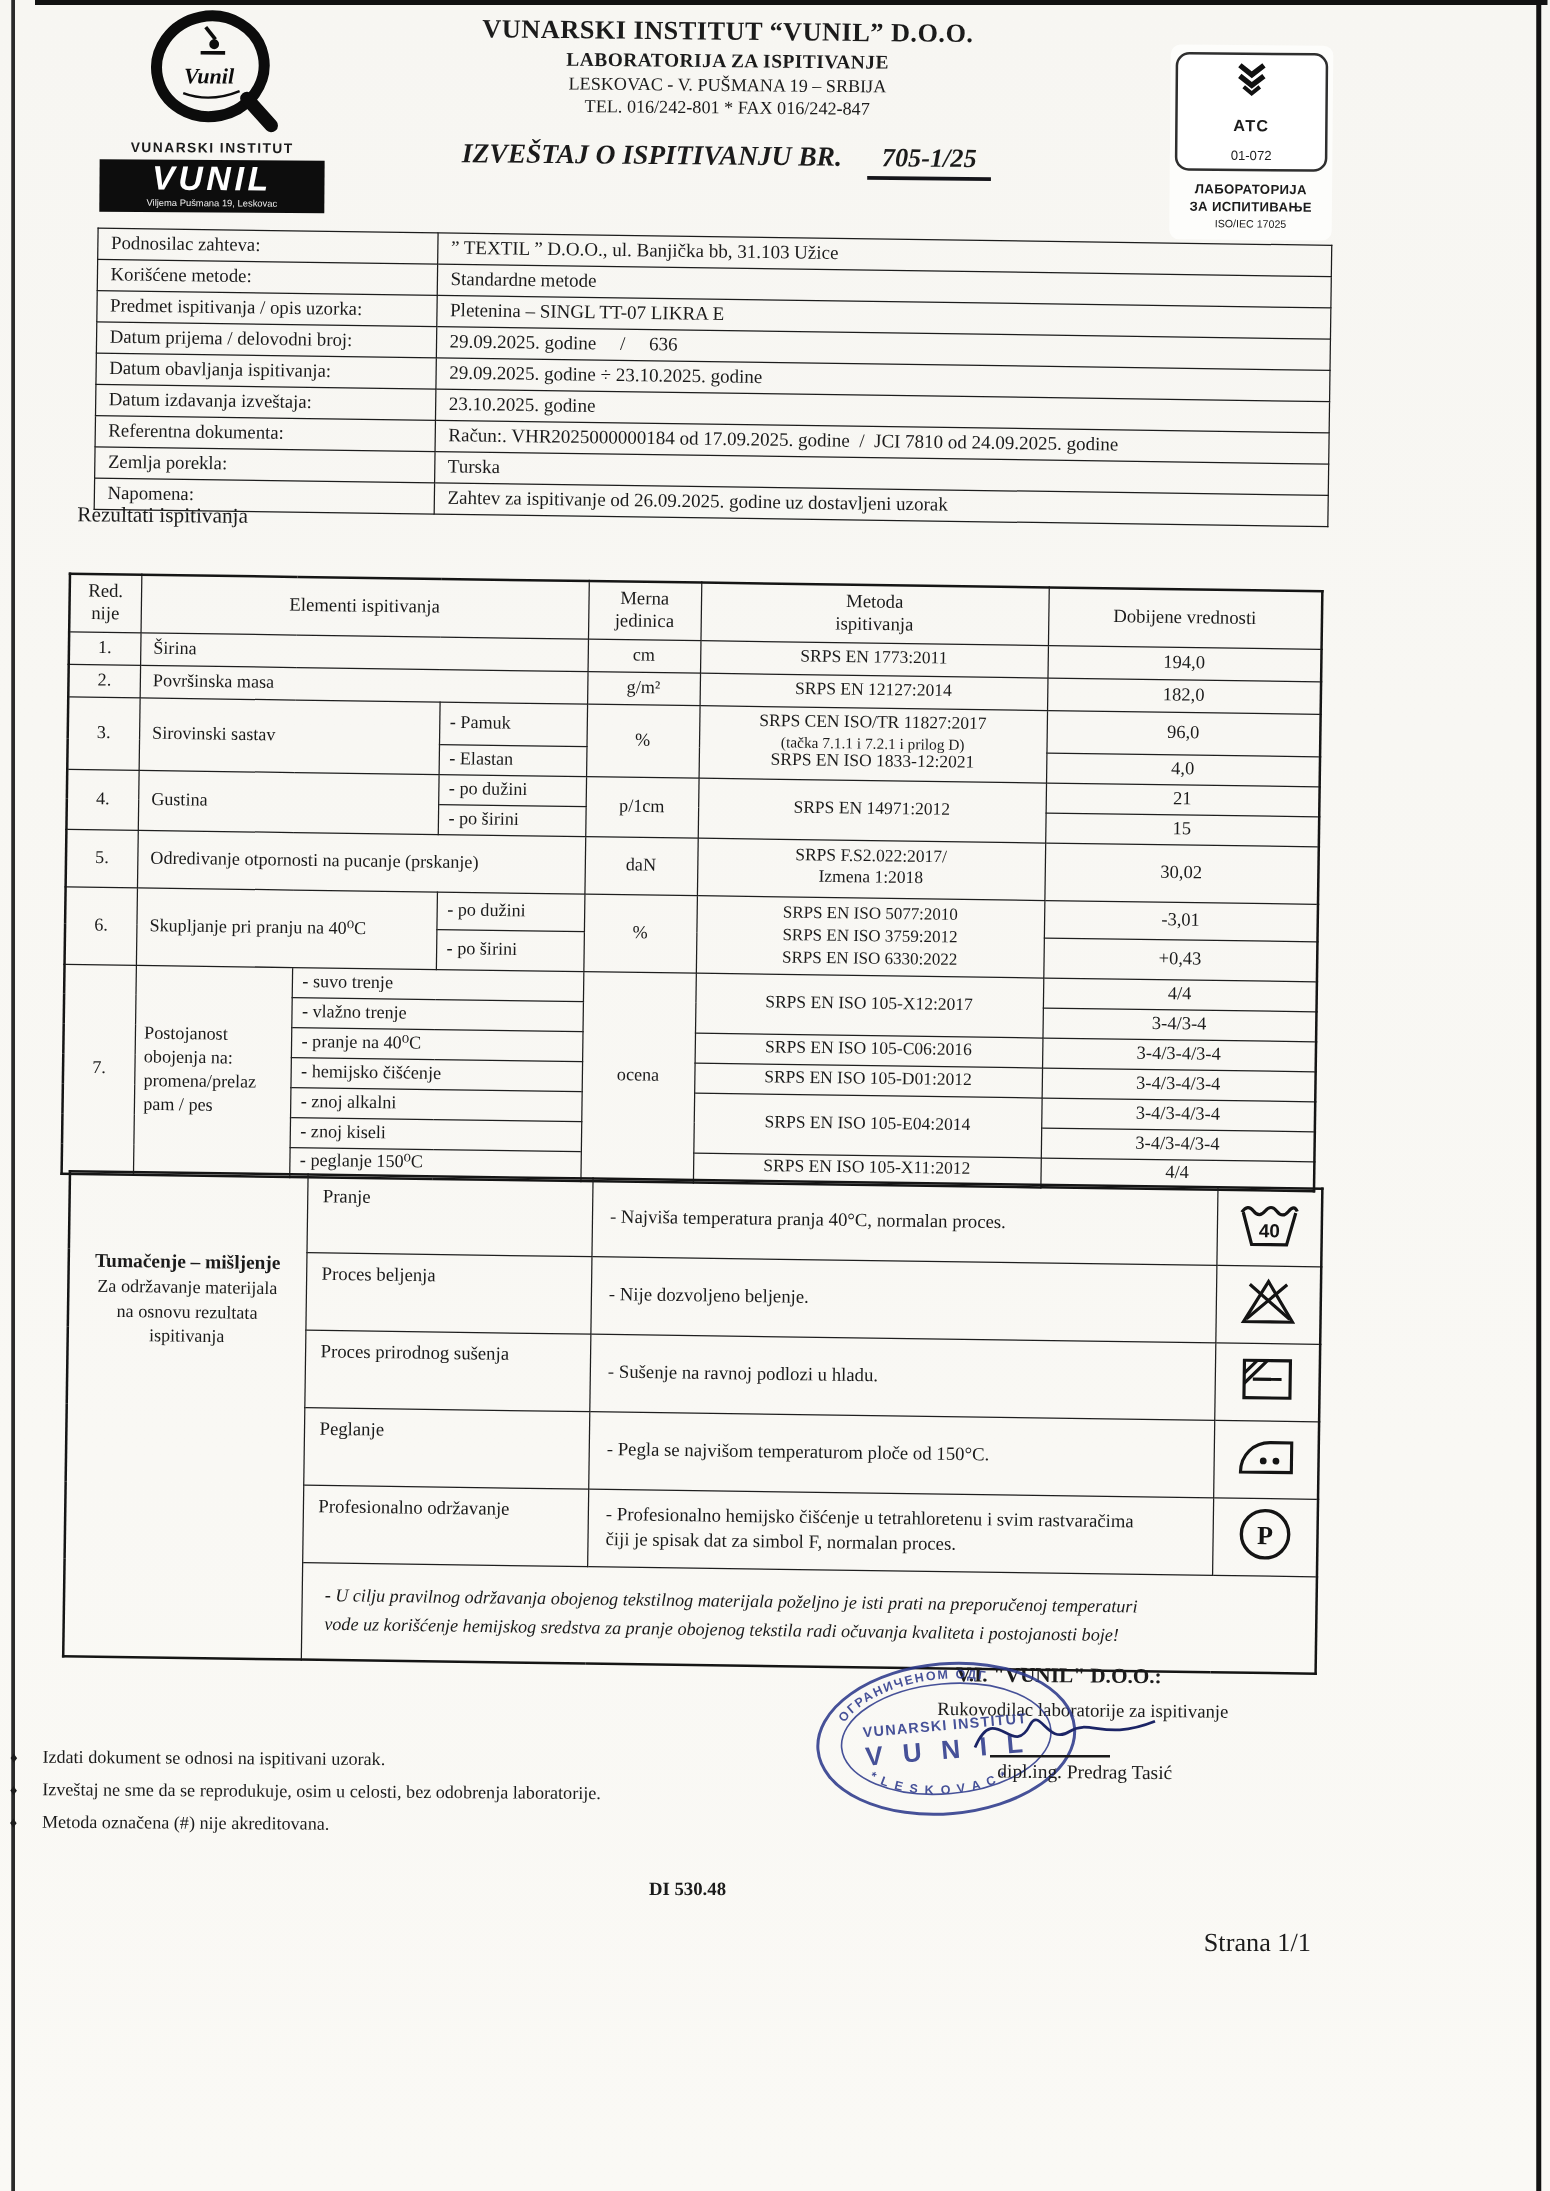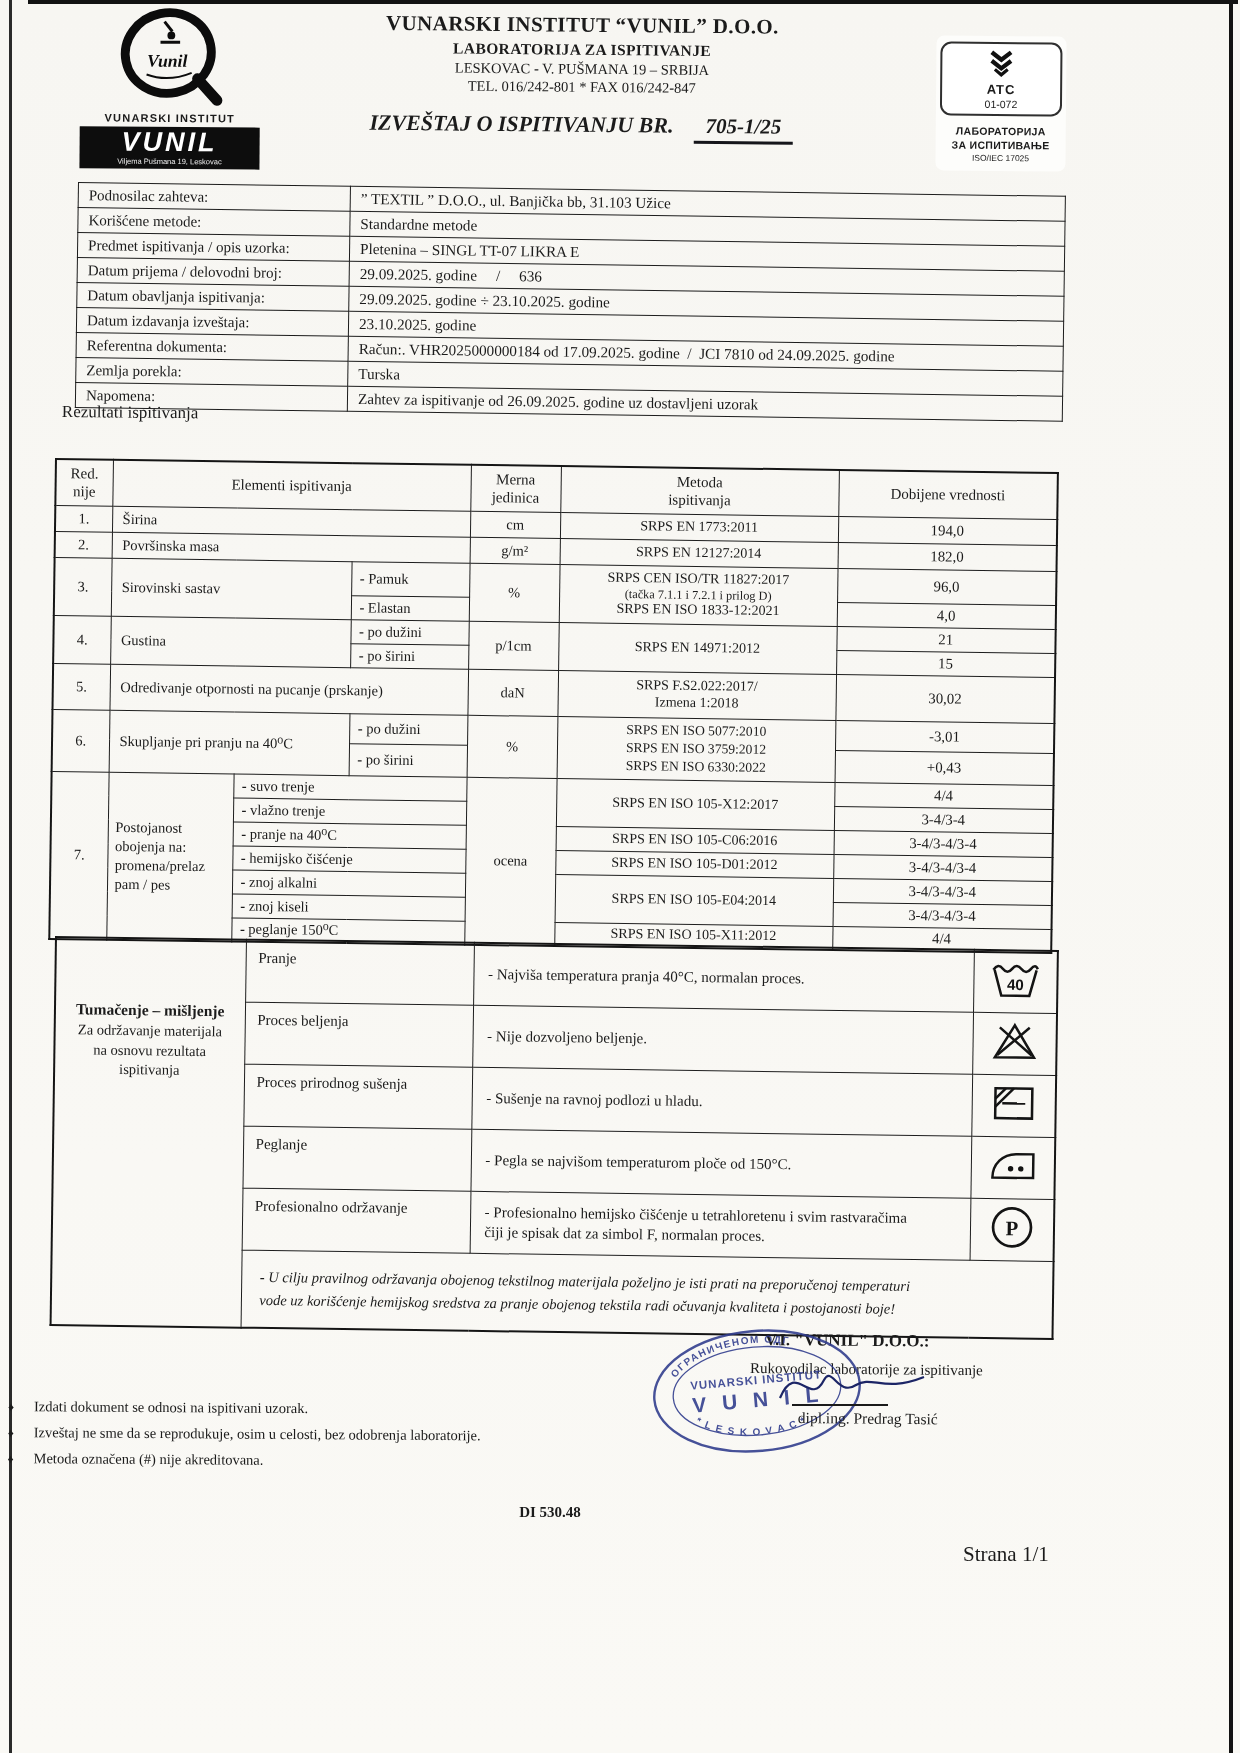--- a/index.html
+++ b/index.html
@@ -31,22 +31,22 @@
   .head { position:absolute; left:295px; top:10px; width:575px; text-align:center; }
   .head-company { font-size:21px; font-weight:bold; letter-spacing:0.4px; }
   .head-lab     { font-size:15.5px; font-weight:bold; margin-top:3px; letter-spacing:0.4px; }
   .head-addr    { font-size:14.5px; margin-top:2px; }
   .head-tel     { font-size:14.5px; margin-top:1px; }
   .report-line  { margin-top:16px; font-size:22px; font-weight:bold; font-style:italic; white-space:nowrap; }
   .report-no    { display:inline-block; margin-left:20px; padding:0 12px 2px; border-bottom:3px solid #15151a; font-size:21px; }
 
   .badge { position:absolute; left:936px; top:36px; width:130px; text-align:center; background:#fdfdfb; border-radius:8px; padding:6px 4px 8px; transform:rotate(0.5deg); }
   .badge-box { border:2.2px solid #2f2f2f; border-radius:11px; padding:5px 4px 4px; background:#fff; }
-  .badge-atc  { font-family:"Liberation Sans","DejaVu Sans",sans-serif; font-weight:bold; font-size:13px; letter-spacing:1px; margin-top:1px; }
-  .badge-code { font-family:"Liberation Sans","DejaVu Sans",sans-serif; font-size:10.5px; margin-top:1px; }
+  .badge-atc  { font-family:"Liberation Sans","DejaVu Sans",sans-serif; font-weight:bold; font-size:13px; letter-spacing:1px; margin-top:11px; }
+  .badge-code { font-family:"Liberation Sans","DejaVu Sans",sans-serif; font-size:10.5px; margin-top:11px; }
   .badge-lab1,.badge-lab2 { font-family:"Liberation Sans","DejaVu Sans",sans-serif; font-weight:bold; font-size:10.5px; margin-top:2px; letter-spacing:0.3px; }
   .badge-lab1 { margin-top:9px; }
   .badge-iso  { font-family:"Liberation Sans","DejaVu Sans",sans-serif; font-size:8.5px; margin-top:2px; }
 
   
   table { border-collapse:collapse; }
   .info { position:absolute; left:78px; top:182px; width:988px; }
   .info td { border:1.7px solid #1c1c1c; font-size:15px; padding:1px 10px; height:25px; vertical-align:middle; }
   .info td.lab { width:272px; }
   .info td.val { font-size:15.2px; }

